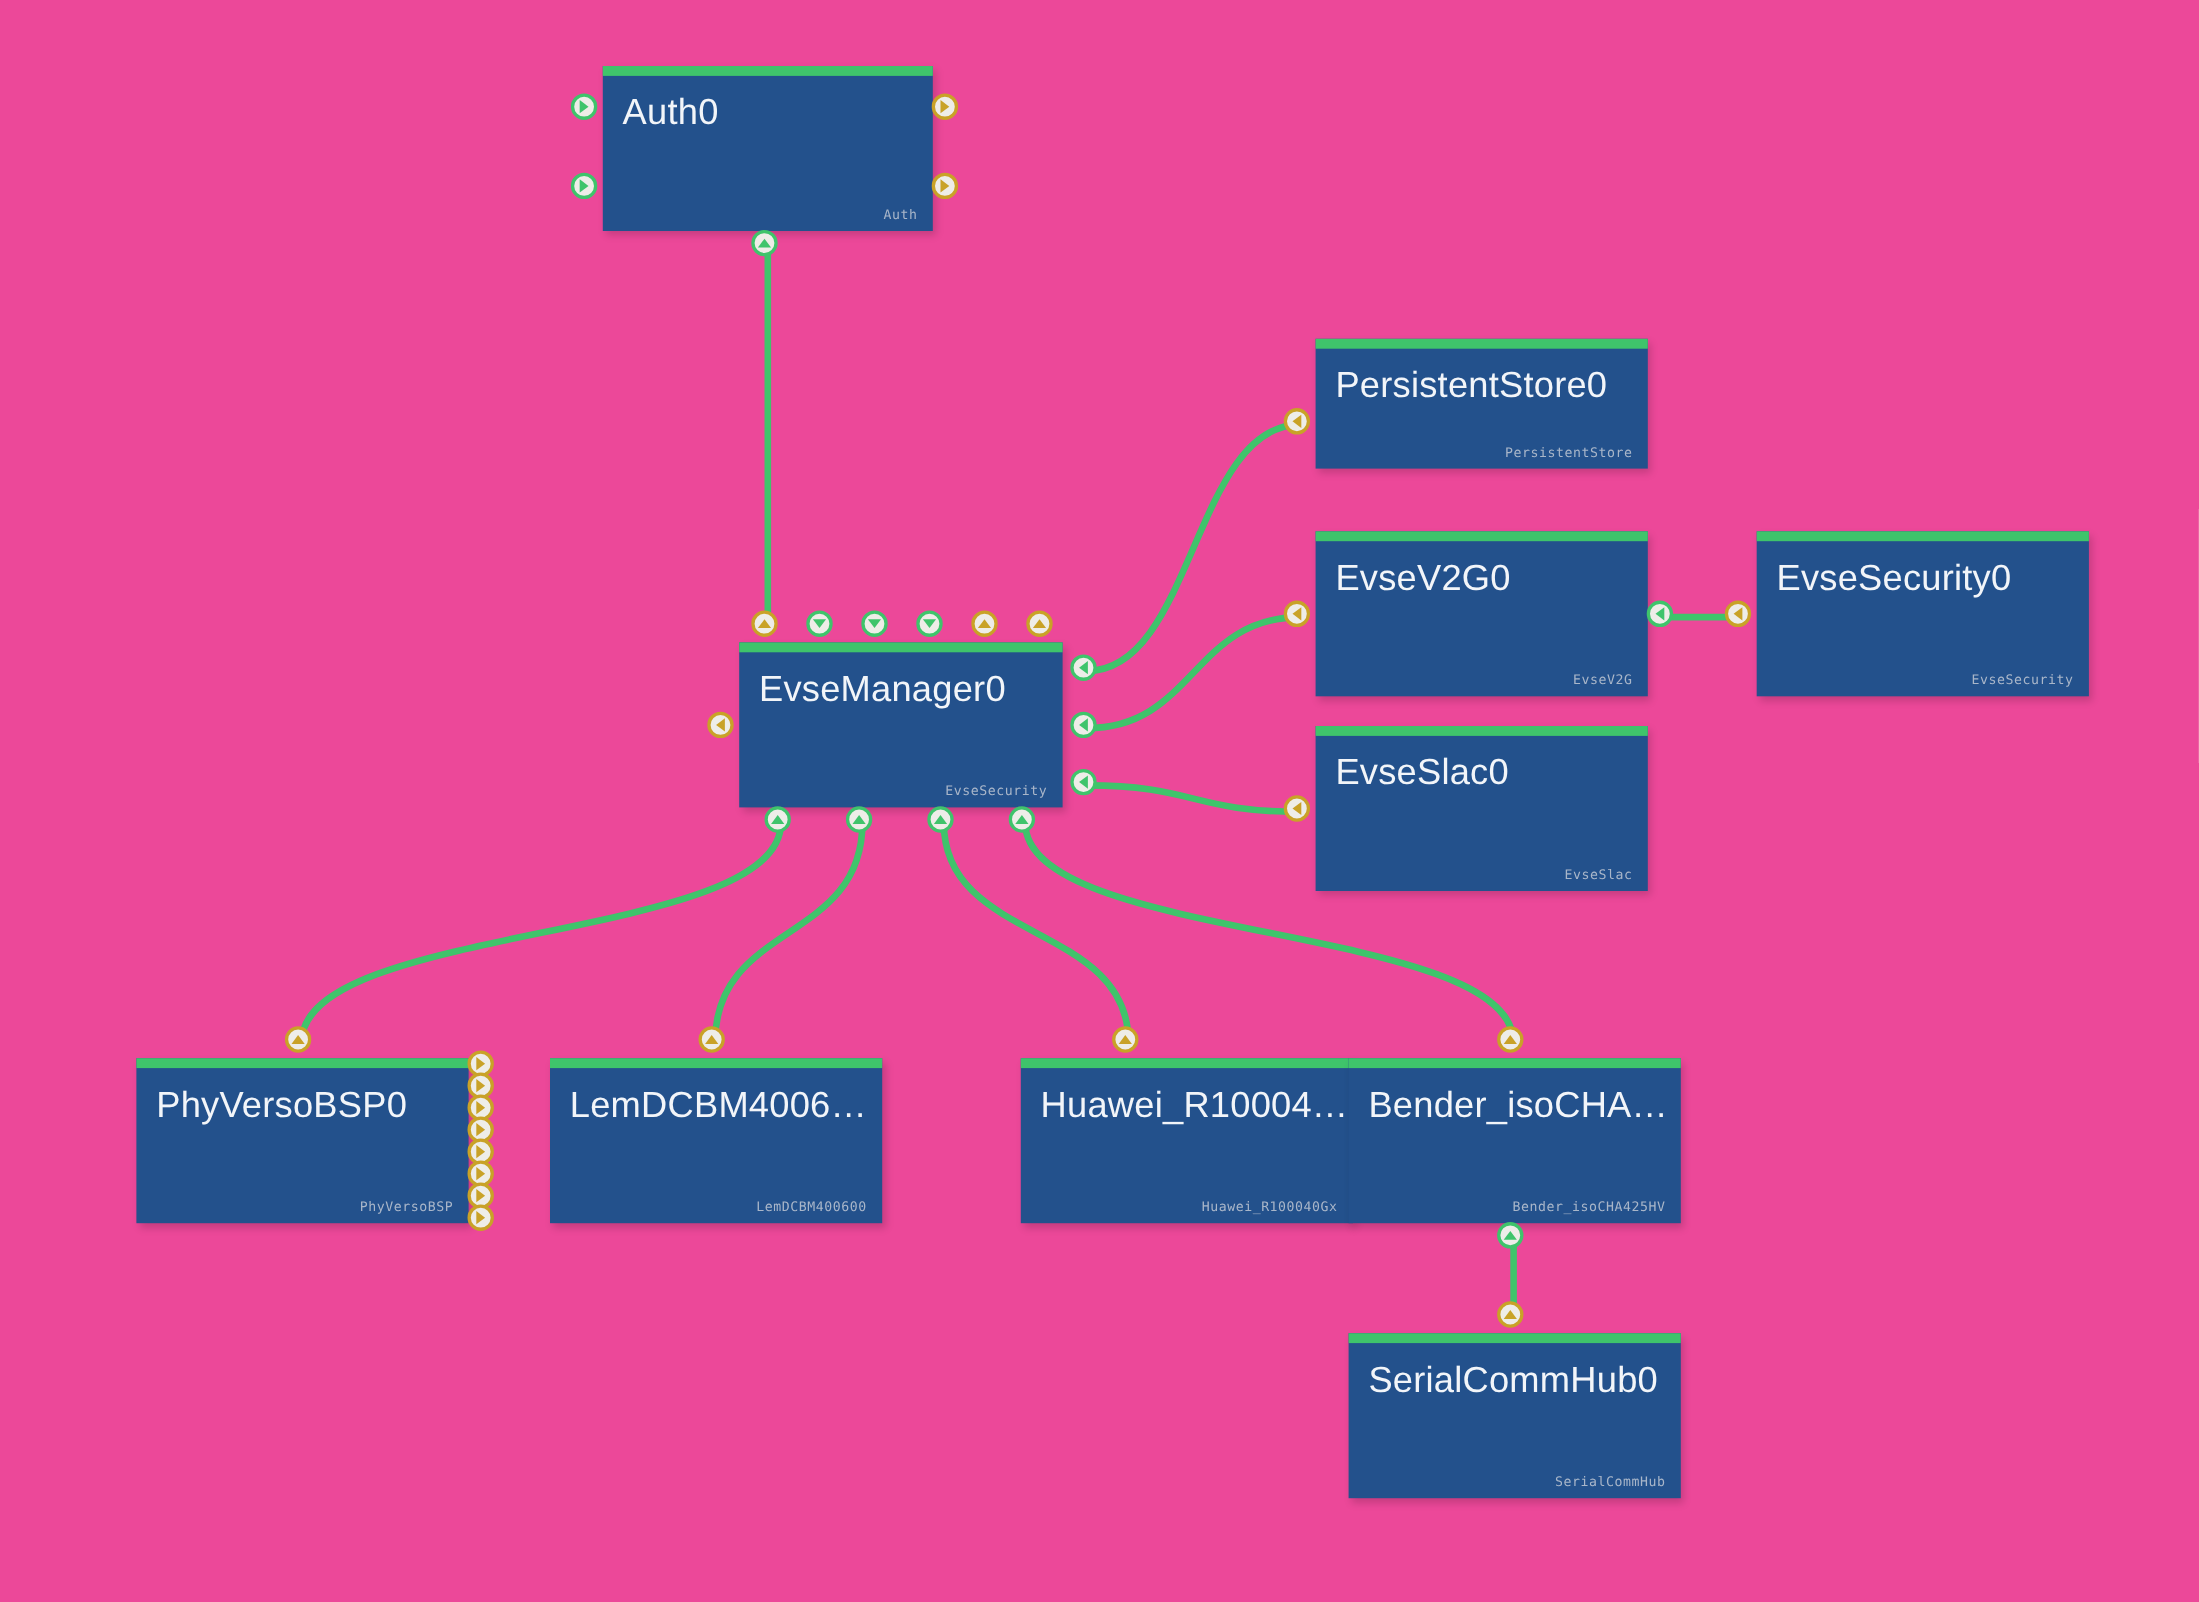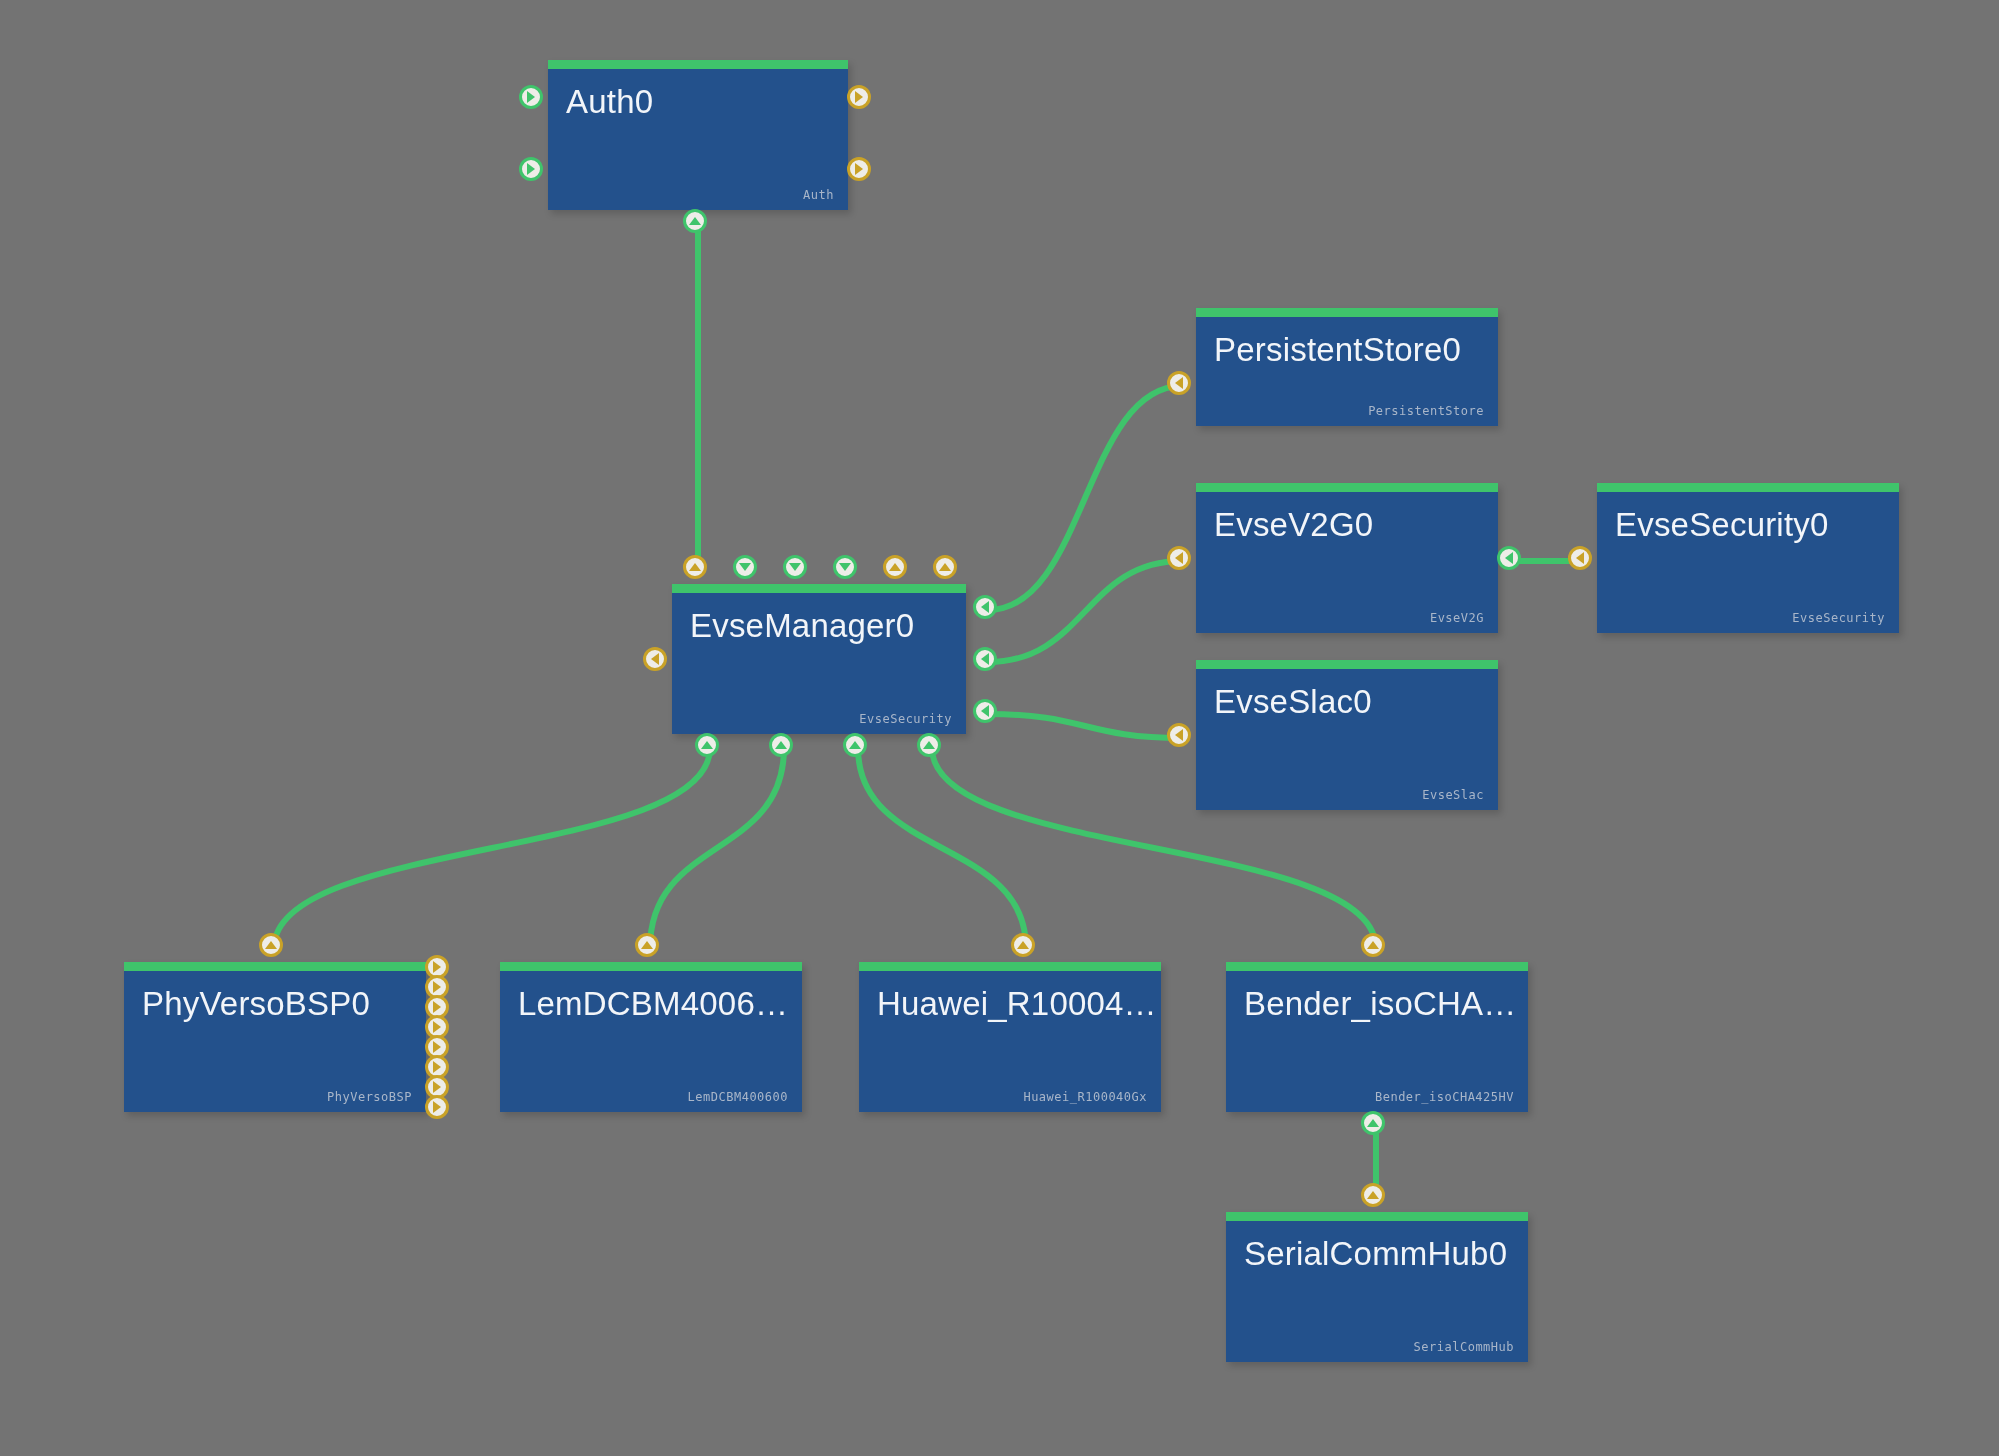--- a/index.html
+++ b/index.html
@@ -8,21 +8,21 @@
     margin: 0; padding: 0;
     width: 1999px; height: 1456px;
     overflow: hidden;
     font-family: "Liberation Sans", sans-serif;
   }
   body { background: #eeede8; }
 
   #canvas {
     position: relative;
     width: 1999px; height: 1456px;
-    background: #737373;
+    background: #ec4899;
   }
 
   
   #edges {
     position: absolute; left: 0; top: 0;
     width: 1999px; height: 1456px;
     pointer-events: none;
     z-index: 1;
   }
 
@@ -140,21 +140,21 @@
         <div class="node-type">EvseSecurity</div>
       </div>
       <div class="node" style="left: 124px; top: 962px; width: 302px; height: 150px;">
         <div class="node-title">PhyVersoBSP0</div>
         <div class="node-type">PhyVersoBSP</div>
       </div>
       <div class="node" style="left: 500px; top: 962px; width: 302px; height: 150px;">
         <div class="node-title">LemDCBM4006…</div>
         <div class="node-type">LemDCBM400600</div>
       </div>
-      <div class="node" style="left: 859px; top: 962px; width: 302px; height: 150px;">
+      <div class="node" style="left: 928px; top: 962px; width: 302px; height: 150px;">
         <div class="node-title">Huawei_R10004…</div>
         <div class="node-type">Huawei_R100040Gx</div>
       </div>
       <div class="node" style="left: 1226px; top: 962px; width: 302px; height: 150px; padding-left: 12px;">
         <div class="node-title">Bender_isoCHA…</div>
         <div class="node-type">Bender_isoCHA425HV</div>
       </div>
       <div class="node" style="left: 1226px; top: 1212px; width: 302px; height: 150px; text-align: right;">
         <div class="node-title">SerialCommHub0</div>
         <div class="node-type">SerialCommHub</div>

